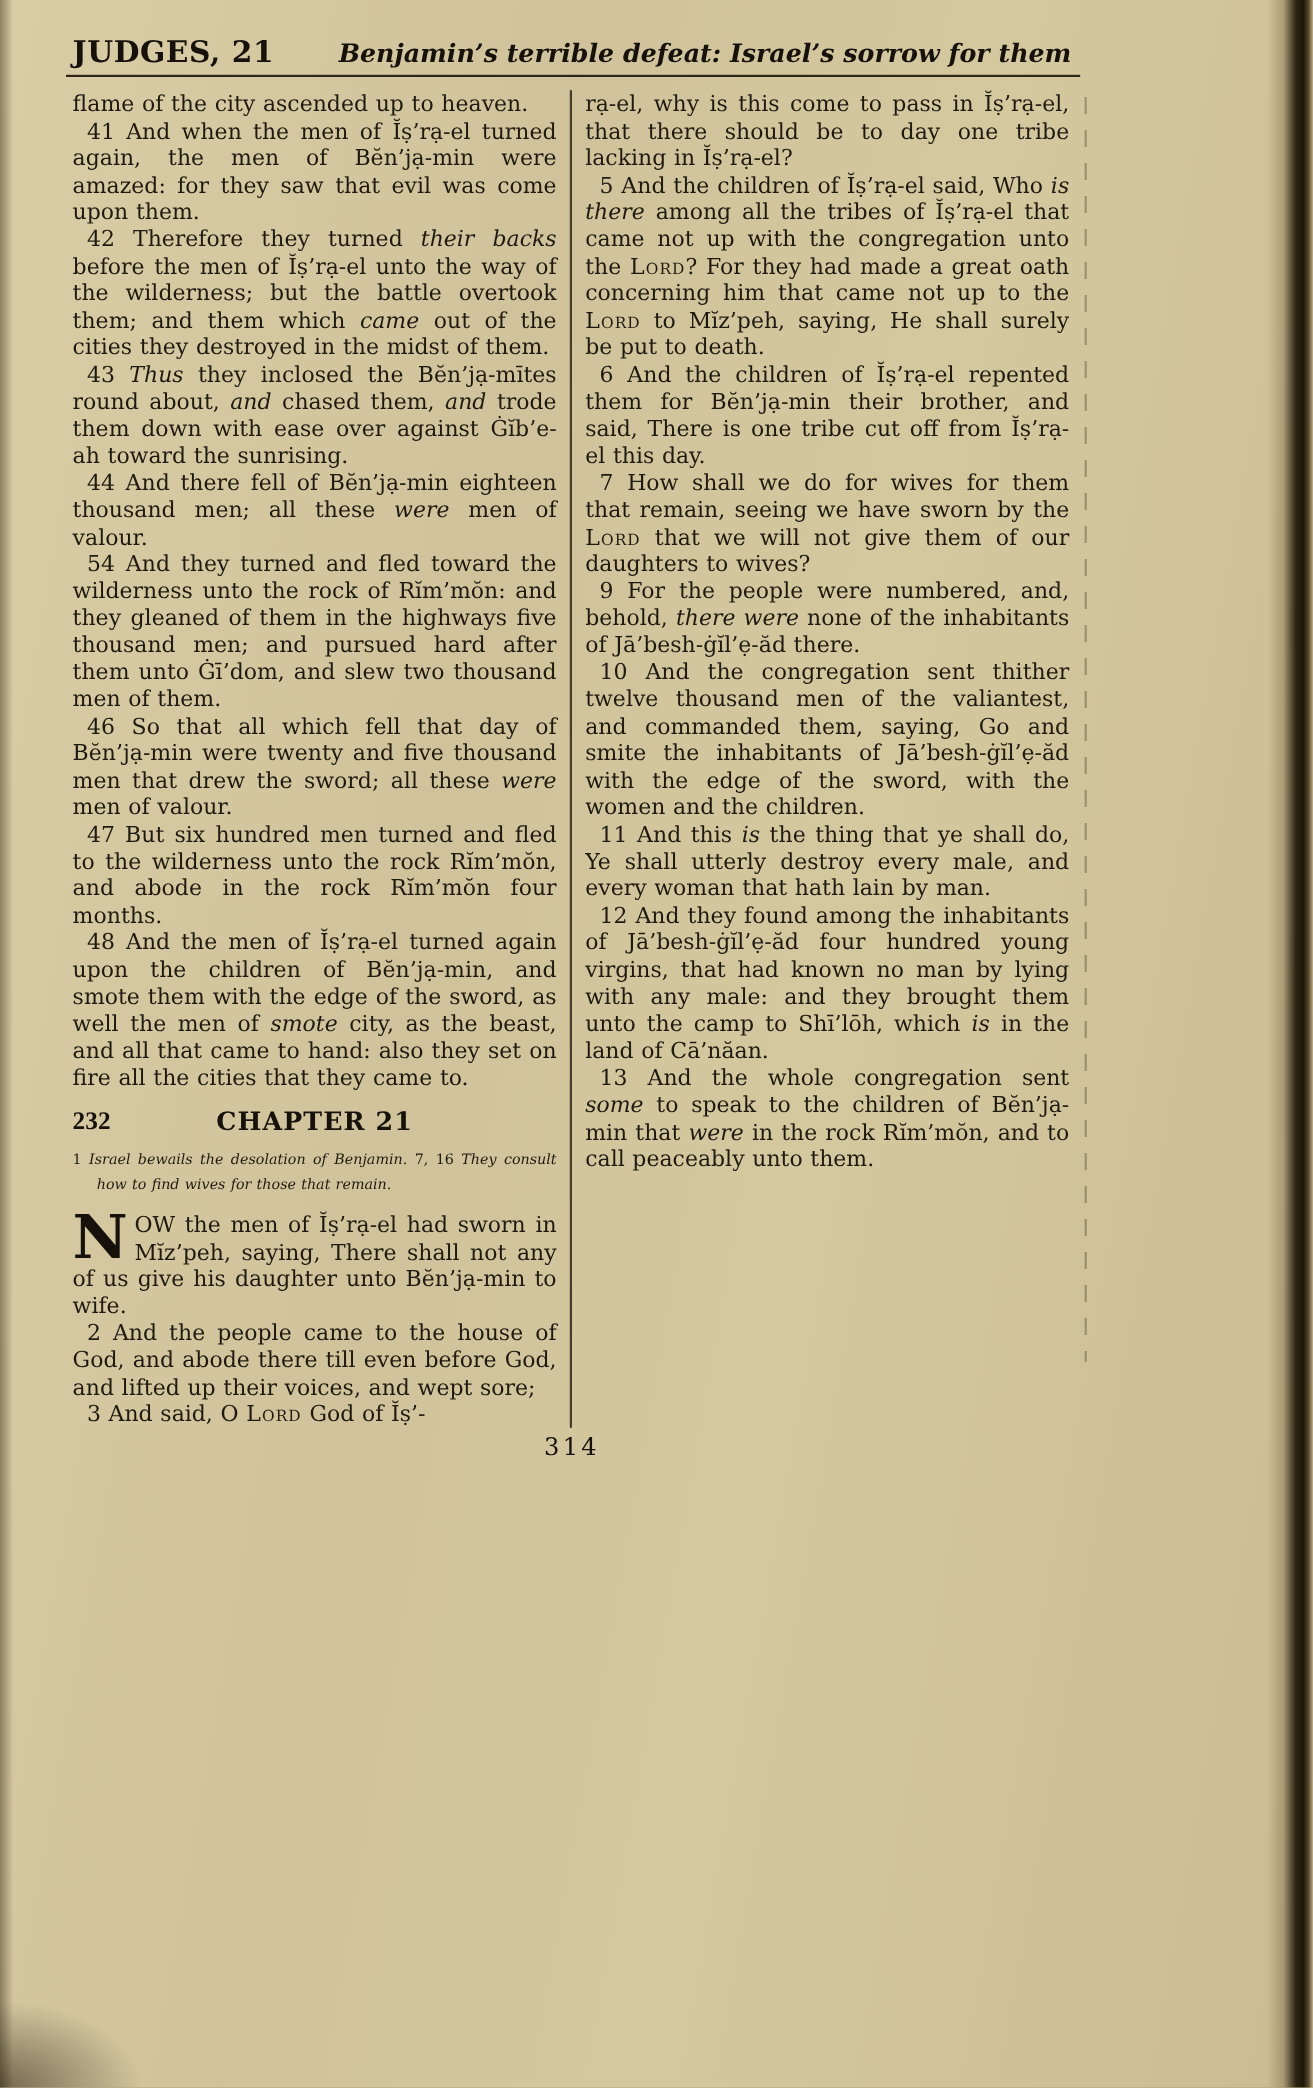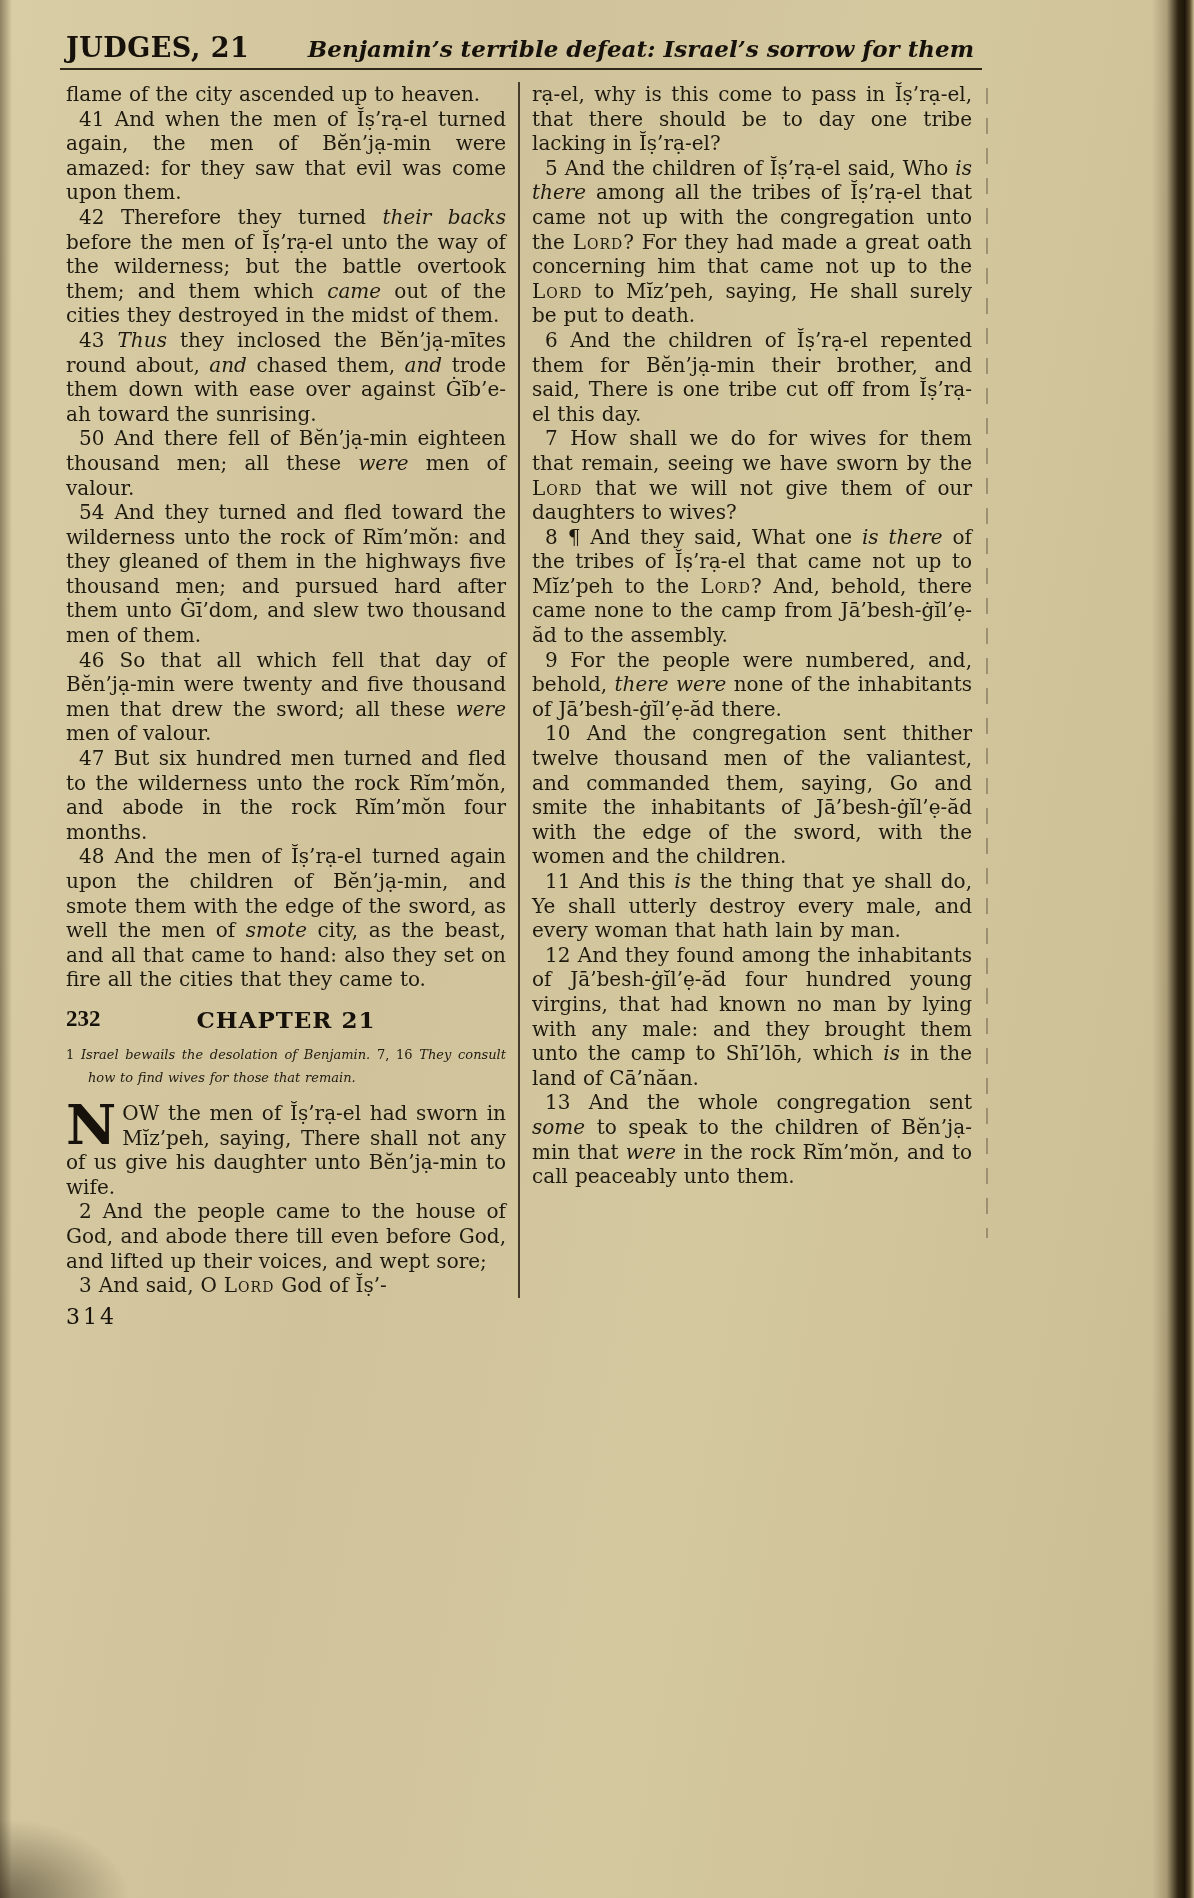--- a/index.html
+++ b/index.html
@@ -89,21 +89,21 @@
     float: left;
     font-size: 55px;
     line-height: 42px;
     font-weight: bold;
     padding: 3px 6px 0 0;
     color: #16110a;
   }
   .footer {
     margin-left: 66px;
     width: 908px;
-    text-align: left;
+    text-align: center;
     margin-top: 6px;
   }
   .page-number {
     font-size: 22px;
     letter-spacing: 3px;
     color: #16110a;
   }
   .edge-right {
     position: absolute;
     top: 0;
@@ -157,42 +157,41 @@
   </div>
 
   <div class="header-rule"></div>
 
   <div class="columns">
     <div class="column">
         <p class="para"><span>flame of the city ascended up to heaven.</span></p>
         <p class="para indent"><span>41 And when the men of Ĭṣ’rạ-el turned again, the men of Bĕn’jạ-min were amazed: for they saw that evil was come upon them.</span></p>
         <p class="para indent"><span>42 Therefore they turned </span><span class="it">their backs</span><span> before the men of Ĭṣ’rạ-el unto the way of the wilderness; but the battle overtook them; and them which </span><span class="it">came</span><span> out of the cities they destroyed in the midst of them.</span></p>
         <p class="para indent"><span>43 </span><span class="it">Thus</span><span> they inclosed the Bĕn’jạ-mītes round about, </span><span class="it">and</span><span> chased them, </span><span class="it">and</span><span> trode them down with ease over against Ġĭb’e-ah toward the sunrising.</span></p>
-        <p class="para indent"><span>50 And there fell of Bĕn’jạ-min eighteen thousand men; all these </span><span class="it">were</span><span> men of valour.</span></p>
+        <p class="para indent"><span>44 And there fell of Bĕn’jạ-min eighteen thousand men; all these </span><span class="it">were</span><span> men of valour.</span></p>
         <p class="para indent"><span>54 And they turned and fled toward the wilderness unto the rock of Rĭm’mŏn: and they gleaned of them in the highways five thousand men; and pursued hard after them unto Ġī’dom, and slew two thousand men of them.</span></p>
         <p class="para indent"><span>46 So that all which fell that day of Bĕn’jạ-min were twenty and five thousand men that drew the sword; all these </span><span class="it">were</span><span> men of valour.</span></p>
         <p class="para indent"><span>47 But six hundred men turned and fled to the wilderness unto the rock Rĭm’mŏn, and abode in the rock Rĭm’mŏn four months.</span></p>
         <p class="para indent"><span>48 And the men of Ĭṣ’rạ-el turned again upon the children of Bĕn’jạ-min, and smote them with the edge of the sword, as well the men of </span><span class="it">smote</span><span> city, as the beast, and all that came to hand: also they set on fire all the cities that they came to.</span></p>
         <div class="chapter-heading">
           <span class="chapter-num">232</span>
           <span class="chapter-title">CHAPTER 21</span>
           <span></span>
         </div>
         <p class="para summary"><span>1 </span><span class="it">Israel bewails the desolation of Benjamin.</span><span>  7, 16 </span><span class="it">They consult how to find wives for those that remain.</span></p>
         <p class="para"><span class="dropcap">N</span><span>OW the men of Ĭṣ’rạ-el had sworn in Mĭz’peh, saying, There shall not any of us give his daughter unto Bĕn’jạ-min to wife.</span></p>
         <p class="para indent"><span>2 And the people came to the house of God, and abode there till even before God, and lifted up their voices, and wept sore;</span></p>
         <p class="para indent"><span>3 And said, O </span><span class="sc">Lord</span><span> God of Ĭṣ’-</span></p>
       </div>
     <div class="col-divider"></div>
     <div class="column">
         <p class="para"><span>rạ-el, why is this come to pass in Ĭṣ’rạ-el, that there should be to day one tribe lacking in Ĭṣ’rạ-el?</span></p>
         <p class="para indent"><span>5 And the children of Ĭṣ’rạ-el said, Who </span><span class="it">is there</span><span> among all the tribes of Ĭṣ’rạ-el that came not up with the congregation unto the </span><span class="sc">Lord</span><span>? For they had made a great oath concerning him that came not up to the </span><span class="sc">Lord</span><span> to Mĭz’peh, saying, He shall surely be put to death.</span></p>
         <p class="para indent"><span>6 And the children of Ĭṣ’rạ-el repented them for Bĕn’jạ-min their brother, and said, There is one tribe cut off from Ĭṣ’rạ-el this day.</span></p>
         <p class="para indent"><span>7 How shall we do for wives for them that remain, seeing we have sworn by the </span><span class="sc">Lord</span><span> that we will not give them of our daughters to wives?</span></p>
-        <p class="para indent"><span>8 ¶ And they said, What one </span><span class="it">is there</span><span> of the tribes of Ĭṣ’rạ-el that came not up to Mĭz’peh to the </span><span class="sc">Lord</span><span>? And, behold, there came none to the camp from Jā’besh-ġĭl’ẹ-ăd to the assembly.</span></p>
         <p class="para indent"><span>9 For the people were numbered, and, behold, </span><span class="it">there were</span><span> none of the inhabitants of Jā’besh-ġĭl’ẹ-ăd there.</span></p>
         <p class="para indent"><span>10 And the congregation sent thither twelve thousand men of the valiantest, and commanded them, saying, Go and smite the inhabitants of Jā’besh-ġĭl’ẹ-ăd with the edge of the sword, with the women and the children.</span></p>
         <p class="para indent"><span>11 And this </span><span class="it">is</span><span> the thing that ye shall do, Ye shall utterly destroy every male, and every woman that hath lain by man.</span></p>
         <p class="para indent"><span>12 And they found among the inhabitants of Jā’besh-ġĭl’ẹ-ăd four hundred young virgins, that had known no man by lying with any male: and they brought them unto the camp to Shī’lōh, which </span><span class="it">is</span><span> in the land of Cā’năan.</span></p>
         <p class="para indent"><span>13 And the whole congregation sent </span><span class="it">some</span><span> to speak to the children of Bĕn’jạ-min that </span><span class="it">were</span><span> in the rock Rĭm’mŏn, and to call peaceably unto them.</span></p>
       </div>
   </div>
 
   <div class="footer">
     <span class="page-number">314</span>

